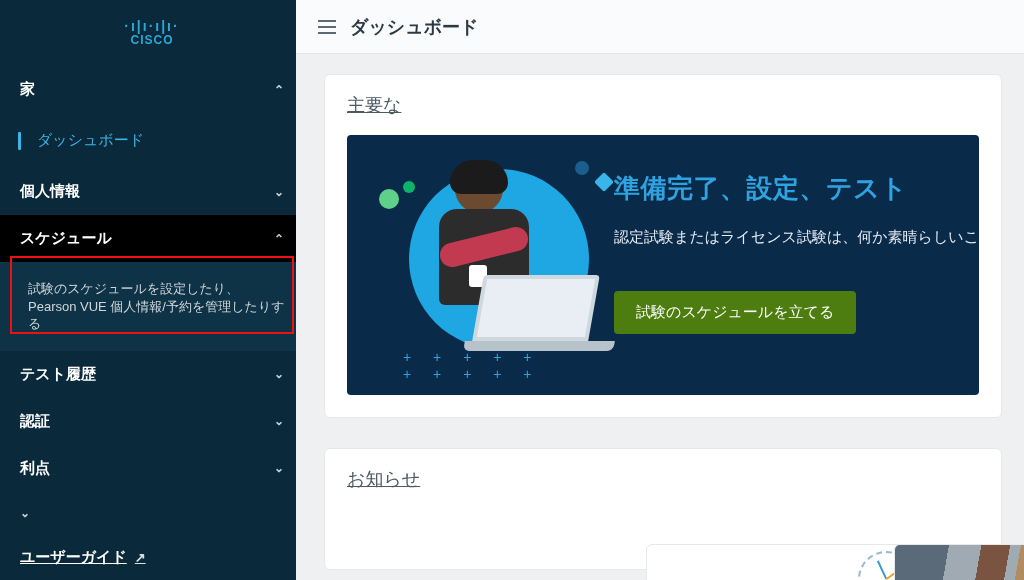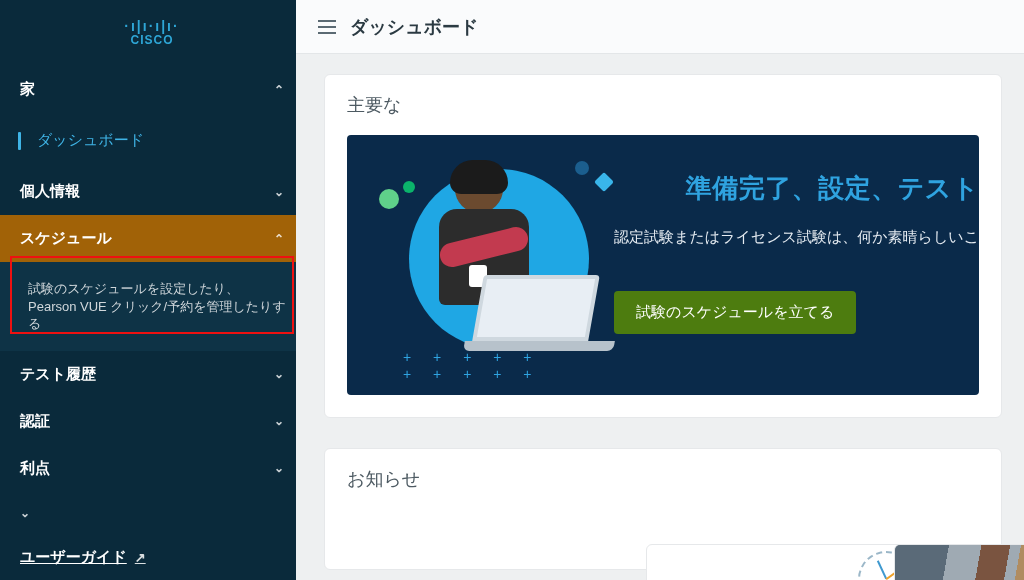--- a/index.html
+++ b/index.html
@@ -28,26 +28,26 @@
 
   .main { position:absolute; left:296px; top:0; right:0; height:580px; background:#eef0f1; overflow:hidden; }
   .topbar { height:54px; display:flex; align-items:center; gap:14px; padding:0 22px; background:#fafbfc; border-bottom:1px solid #e3e6e8; }
   .hamburger { width:18px; height:14px; display:flex; flex-direction:column; justify-content:space-between; cursor:pointer; }
   .hamburger span { height:2px; background:#5b6a73; }
   .page-title { font-size:18px; font-weight:bold; color:#2b3a42; }
 
   .content { padding:20px 22px 0 28px; display:flex; flex-direction:column; gap:30px; }
 
   .card { background:#fff; border-radius:6px; border:1px solid #e6e8ea; padding:18px 22px 22px; }
-  .card-title { font-size:18px; color:#4d5a62; margin-bottom:18px; }
+  .card-title { font-size:18px; color:#4d5a62; margin-bottom:18px;text-decoration:underline; }
 
   .hero { background:#0a2a4a; border-radius:4px; height:260px; display:flex; align-items:stretch; overflow:hidden; }
   .hero-left { width:310px; position:relative; }
   .hero-right { flex:1; padding:36px 0 0 6px; color:#fff; }
-  .hero-title { color:#2fa3e0; font-size:26px; font-weight:bold; margin-bottom:22px; letter-spacing:0.5px;text-align:right; }
+  .hero-title { color:#2fa3e0; font-size:26px; font-weight:bold; margin-bottom:22px; letter-spacing:0.5px; }
   .hero-text { font-size:15px; color:#e6ecf2; margin-bottom:44px; white-space:nowrap; }
   .hero-btn { display:inline-block; background:#4d7c0f; color:#fff; border:none; padding:12px 22px; font-size:15px; border-radius:4px; cursor:pointer; }
 
   
   .blob { position:absolute; border-radius:50%; }
   .blob.blue { width:180px; height:180px; background:#1fa7e4; left:62px; top:34px; }
   .dot { position:absolute; border-radius:50%; }
   .laptop { position:absolute; right:-6px; bottom:28px; width:150px; height:92px; }
   .laptop .screen { width:116px; height:66px; background:#e8eef4; border:4px solid #cfd8df; border-radius:4px 4px 0 0; transform:skewX(-10deg); margin-left:14px; }
   .laptop .base { width:150px; height:10px; background:#b7c2cb; border-radius:0 0 6px 6px; transform:skewX(-10deg); }
@@ -94,26 +94,26 @@
         <span class="bar"></span>
         <span>ダッシュボード</span>
       </div>
     </div>
 
     <div class="nav-group-header expandable">
       <span>個人情報</span>
       <span class="chev">⌄</span>
     </div>
 
-    <div class="nav-group-header expandable" style="background:#a16207">
+    <div class="nav-group-header expandable" style="background:#000000">
       <span>スケジュール</span>
       <span class="chev">⌃</span>
     </div>
     <div class="nav-sub schedule">
-      <div class="nav-sub-item">試験のスケジュールを設定したり、Pearson VUE クリック/予約を管理したりする</div>
+      <div class="nav-sub-item">試験のスケジュールを設定したり、Pearson VUE 個人情報/予約を管理したりする</div>
     </div>
 
     <div class="nav-group-header expandable">
       <span>テスト履歴</span>
       <span class="chev">⌄</span>
     </div>
 
     <div class="nav-group-header expandable">
       <span>認証</span>
       <span class="chev">⌄</span>

